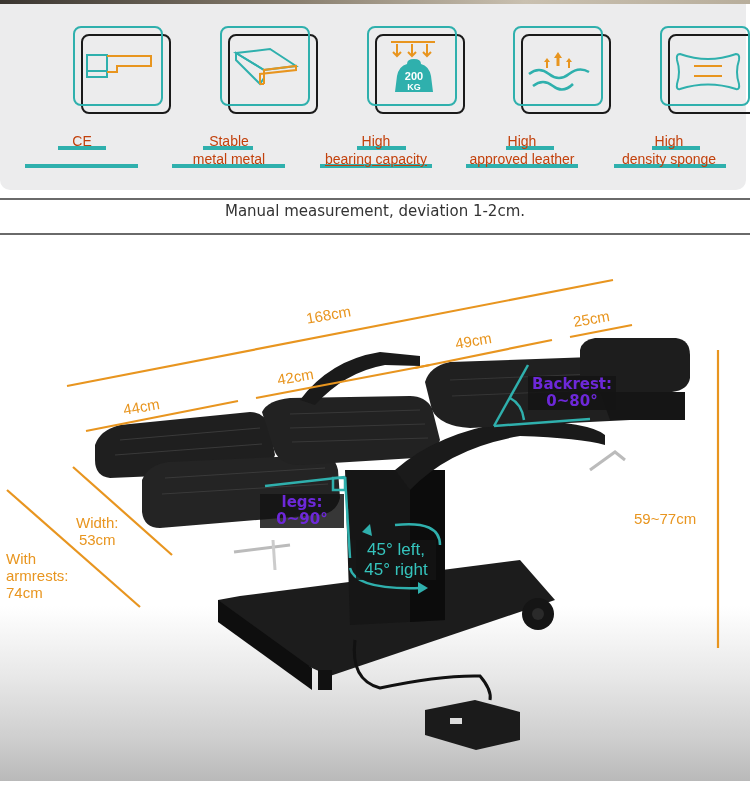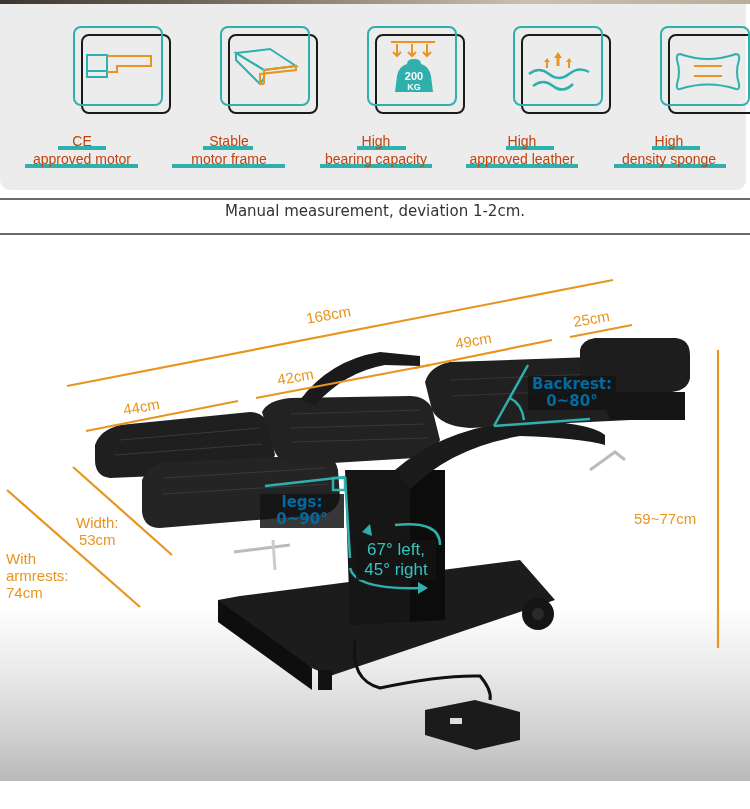--- a/index.html
+++ b/index.html
@@ -26,21 +26,21 @@
 
   .divider { position: absolute; left: 0; width: 750px; height: 2px; background: #6a6a6a; }
   .measure-note { position: absolute; left: 0; top: 202px; width: 750px; text-align: center;
     font-family: "DejaVu Sans", sans-serif; font-size: 15px; color: #333; }
 
   .product { position: absolute; left: 0; top: 236px; width: 750px; height: 573px; }
   .floor { position: absolute; left: 0; top: 370px; width: 750px; height: 175px;
     background: linear-gradient(180deg, #ffffff 0%, #e8e8e8 40%, #cfcfcf 75%, #b9b9b9 100%); }
 
   .dim { position: absolute; color: #e8951f; font-size: 15px; white-space: nowrap; }
-  .tlabel { position: absolute; color: #0369a1; font-family: "DejaVu Sans", sans-serif;
+  .tlabel { position: absolute; color: #6d28d9; font-family: "DejaVu Sans", sans-serif;
     font-weight: bold; font-size: 15px; text-align: center; line-height: 17px;
     background: rgba(20,20,20,0.85); padding: 0 3px; }
   .tlabel2 { position: absolute; color: #35c4bd; font-size: 17px; text-align: center; line-height: 20px;
     background: rgba(20,20,20,0.85); padding: 0 3px; }
 </style>
 </head>
 <body>
 
 <div class="top-strip"></div>
 
@@ -52,39 +52,38 @@
       <div class="frame-teal"></div>
       <svg width="100" height="92" viewBox="0 0 100 92">
         <rect x="14" y="29" width="20" height="22" fill="none" stroke="#2fb0ad" stroke-width="2"></rect>
         <line x1="14" y1="45" x2="34" y2="45" stroke="#2fb0ad" stroke-width="2"></line>
         <polyline points="34,30 78,30 78,40 44,40 44,46 34,46" fill="none" stroke="#e8951f" stroke-width="2"></polyline>
       </svg>
     </div>
     <div class="ul" style="left:57px; top:120px; width:48px;"></div>
     <div class="ul" style="left:24px; top:138px; width:113px;"></div>
     <div class="label l1" style="left:11px;">CE</div>
-    <div class="label l2" style="left:11px;">approved motor</div>
   </div>
 
   <div class="feature" style="left:148px;">
     <div class="icon-wrap">
       <div class="frame-black"></div>
       <div class="frame-teal"></div>
       <svg width="100" height="92" viewBox="0 0 100 92">
         <polygon points="16,27 50,23 76,40 44,44" fill="none" stroke="#2fb0ad" stroke-width="2"></polygon>
         <polygon points="16,27 16,34 40,58 44,52 44,44" fill="none" stroke="#2fb0ad" stroke-width="2"></polygon>
         <polyline points="40,58 40,48 76,44 76,40 44,44 44,52" fill="none" stroke="#e8951f" stroke-width="2"></polyline>
         <line x1="40" y1="58" x2="44" y2="58" stroke="#e8951f" stroke-width="2"></line>
         <line x1="44" y1="48" x2="44" y2="58" stroke="#e8951f" stroke-width="2"></line>
       </svg>
     </div>
     <div class="ul" style="left:55px; top:120px; width:50px;"></div>
     <div class="ul" style="left:24px; top:138px; width:113px;"></div>
     <div class="label l1" style="left:11px;">Stable</div>
-    <div class="label l2" style="left:11px;">motor frame</div>
+    <div class="label l2" style="left:11px;">metal metal</div>
   </div>
 
   <div class="feature" style="left:295px;">
     <div class="icon-wrap">
       <div class="frame-black"></div>
       <div class="frame-teal"></div>
       <svg width="100" height="92" viewBox="0 0 100 92">
         <line x1="24" y1="16" x2="68" y2="16" stroke="#e8951f" stroke-width="2"></line>
         <g stroke="#e8951f" stroke-width="2" fill="none">
           <line x1="30" y1="18" x2="30" y2="30"></line>
@@ -95,21 +94,21 @@
             <polyline points="56,26 60,30 64,26"></polyline>
         </g>
         <path d="M40,38 Q40,33 47,33 Q54,33 54,38 Q62,40 64,50 L66,66 L28,66 L30,50 Q32,40 40,38 Z" fill="#2fb0ad"></path>
         <text x="47" y="54" font-family="Liberation Sans, sans-serif" font-size="11" font-weight="bold" fill="#ffffff" text-anchor="middle">200</text>
         <text x="47" y="64" font-family="Liberation Sans, sans-serif" font-size="9" font-weight="bold" fill="#ffffff" text-anchor="middle">KG</text>
       </svg>
     </div>
     <div class="ul" style="left:62px; top:120px; width:49px;"></div>
     <div class="ul" style="left:25px; top:138px; width:112px;"></div>
     <div class="label l1" style="left:11px;">High</div>
-    <div class="label l2" style="left:11px;">bearing capacity</div>
+    <div class="label l2" style="left:11px;text-decoration:underline;">bearing capacity</div>
   </div>
 
   <div class="feature" style="left:441px;">
     <div class="icon-wrap">
       <div class="frame-black"></div>
       <div class="frame-teal"></div>
       <svg width="100" height="92" viewBox="0 0 100 92">
         <g fill="#e8951f">
           <polygon points="34,32 31,36 33,36 33,42 35,42 35,36 37,36"></polygon>
           <polygon points="45,26 41,32 43.5,32 43.5,40 46.5,40 46.5,32 49,32"></polygon>
@@ -242,16 +241,16 @@
 
   <div class="tlabel" style="left:528px; top:140px; width:88px;">
     <div>Backrest:</div>
     <div>0~80°</div>
   </div>
   <div class="tlabel" style="left:260px; top:258px; width:84px;">
     <div>legs:</div>
     <div>0~90°</div>
   </div>
   <div class="tlabel2" style="left:356px; top:304px; width:80px;">
-    <div>67° left,</div>
+    <div>45° left,</div>
     <div>45° right</div>
   </div>
 </div>
 
 </body></html>

